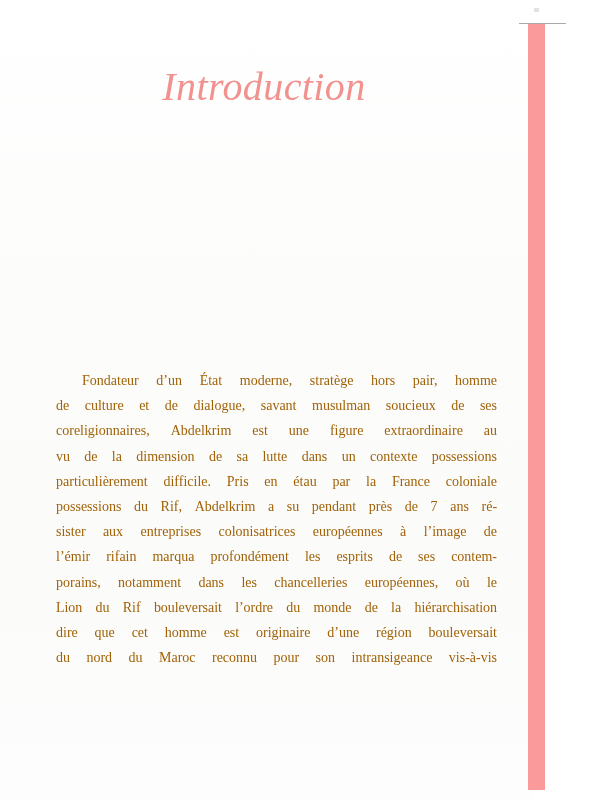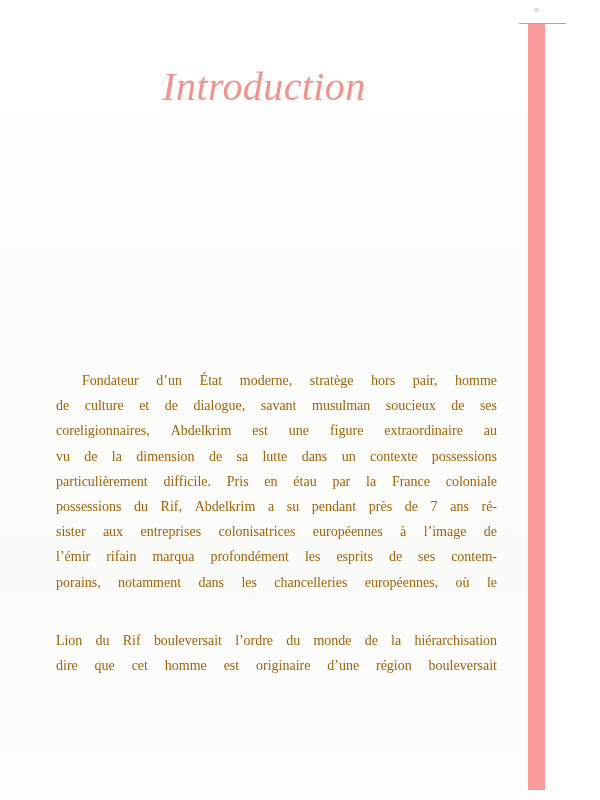--- a/index.html
+++ b/index.html
@@ -123,17 +123,18 @@
   <div id="body-text">
       <span class="line"><span class="first-line-indent"></span><span class="w">Fondateur</span> <span class="w">d’un</span> <span class="w">État</span> <span class="w">moderne,</span> <span class="w">stratège</span> <span class="w">hors</span> <span class="w">pair,</span> <span class="w">homme</span></span>
       <span class="line"><span class="w">de</span> <span class="w">culture</span> <span class="w">et</span> <span class="w">de</span> <span class="w">dialogue,</span> <span class="w">savant</span> <span class="w">musulman</span> <span class="w">soucieux</span> <span class="w">de</span> <span class="w">ses</span></span>
       <span class="line"><span class="w">coreligionnaires,</span> <span class="w">Abdelkrim</span> <span class="w">est</span> <span class="w">une</span> <span class="w">figure</span> <span class="w">extraordinaire</span> <span class="w">au</span></span>
       <span class="line"><span class="w">vu</span> <span class="w">de</span> <span class="w">la</span> <span class="w">dimension</span> <span class="w">de</span> <span class="w">sa</span> <span class="w">lutte</span> <span class="w">dans</span> <span class="w">un</span> <span class="w">contexte</span> <span class="w">possessions</span></span>
       <span class="line"><span class="w">particulièrement</span> <span class="w">difficile.</span> <span class="w">Pris</span> <span class="w">en</span> <span class="w">étau</span> <span class="w">par</span> <span class="w">la</span> <span class="w">France</span> <span class="w">coloniale</span></span>
       <span class="line"><span class="w">possessions</span> <span class="w">du</span> <span class="w">Rif,</span> <span class="w">Abdelkrim</span> <span class="w">a</span> <span class="w">su</span> <span class="w">pendant</span> <span class="w">près</span> <span class="w">de</span> <span class="w">7</span> <span class="w">ans</span> <span class="w">ré-</span></span>
       <span class="line"><span class="w">sister</span> <span class="w">aux</span> <span class="w">entreprises</span> <span class="w">colonisatrices</span> <span class="w">européennes</span> <span class="w">à</span> <span class="w">l’image</span> <span class="w">de</span></span>
       <span class="line"><span class="w">l’émir</span> <span class="w">rifain</span> <span class="w">marqua</span> <span class="w">profondément</span> <span class="w">les</span> <span class="w">esprits</span> <span class="w">de</span> <span class="w">ses</span> <span class="w">contem-</span></span>
       <span class="line"><span class="w">porains,</span> <span class="w">notamment</span> <span class="w">dans</span> <span class="w">les</span> <span class="w">chancelleries</span> <span class="w">européennes,</span> <span class="w">où</span> <span class="w">le</span></span>
-      <span class="line" style="letter-spacing: -0.04px; margin-top: 33px;"><span class="w">Lion</span> <span class="w">du</span> <span class="w">Rif</span> <span class="w">bouleversait</span> <span class="w">l’ordre</span> <span class="w">du</span> <span class="w">monde</span> <span class="w">de</span> <span class="w">la</span> <span class="w">hiérarchisation</span></span>
+      <span class="line" style="letter-spacing: -0.04px;"><span class="w">Lion</span> <span class="w">du</span> <span class="w">Rif</span> <span class="w">bouleversait</span> <span class="w">l’ordre</span> <span class="w">du</span> <span class="w">monde</span> <span class="w">de</span> <span class="w">la</span> <span class="w">hiérarchisation</span></span>
       <span class="line"><span class="w">dire</span> <span class="w">que</span> <span class="w">cet</span> <span class="w">homme</span> <span class="w">est</span> <span class="w">originaire</span> <span class="w">d’une</span> <span class="w">région</span> <span class="w">bouleversait</span></span>
+      <span class="line last"><span class="w">du</span> <span class="w">nord</span> <span class="w">du</span> <span class="w">Maroc</span> <span class="w">reconnu</span> <span class="w">pour</span> <span class="w">son</span> <span class="w">intransigeance</span> <span class="w">vis-à-vis</span></span>
     </div>
 
 </div>
 
 </body></html>

